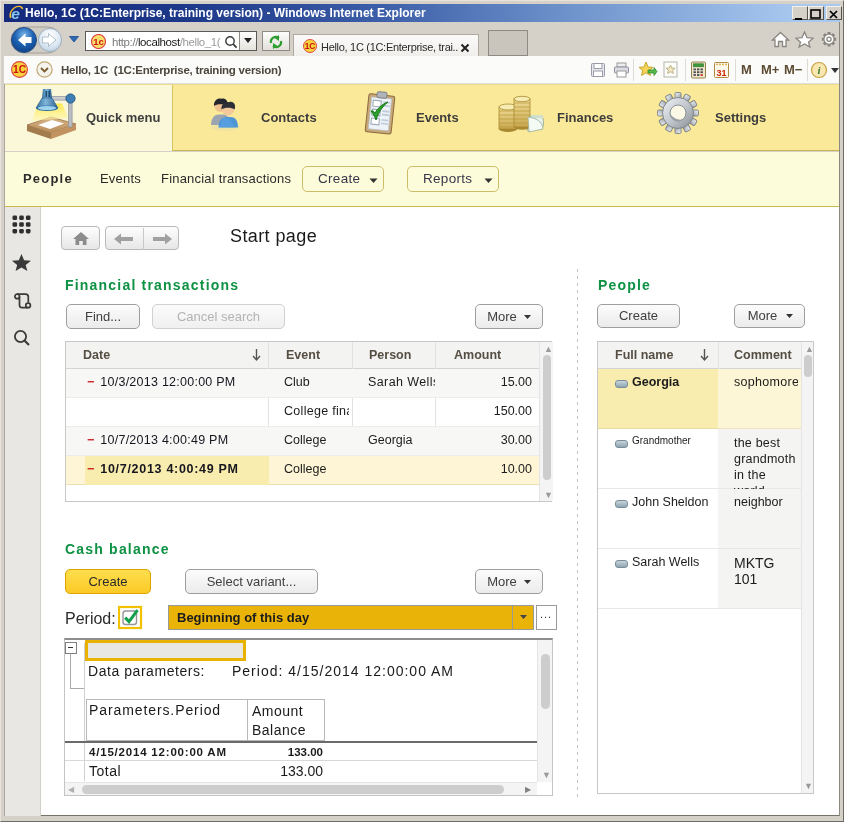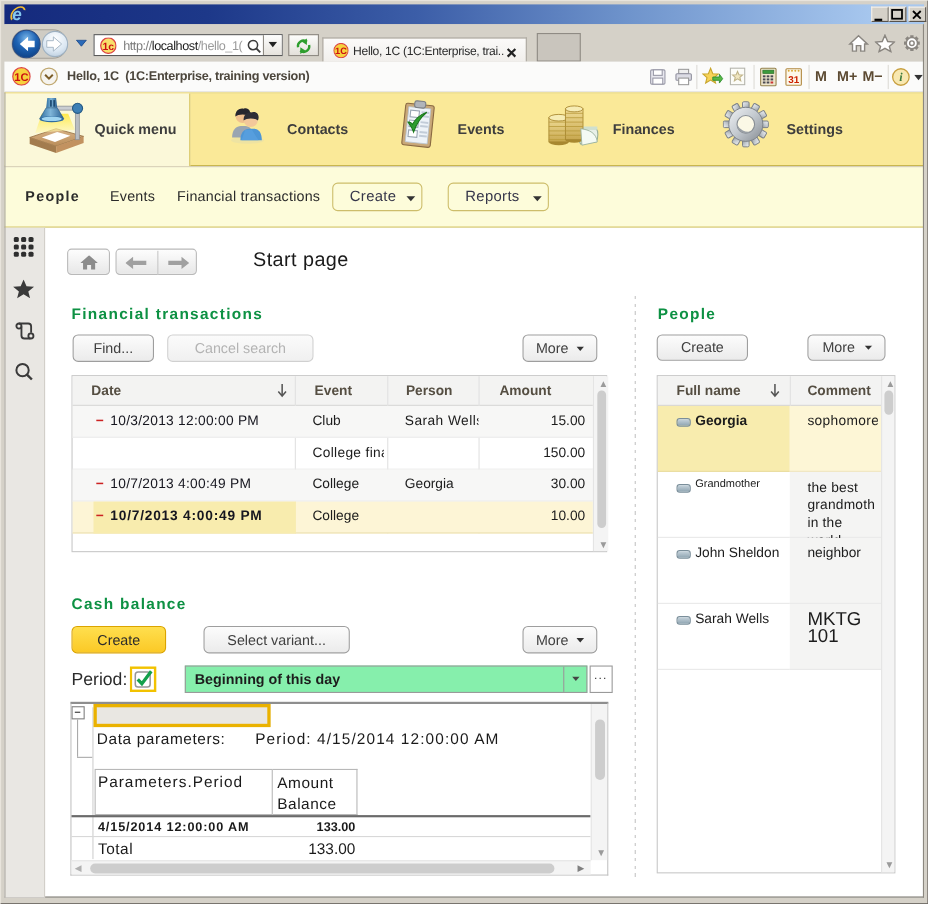--- a/index.html
+++ b/index.html
@@ -69,20 +69,21 @@
 </head>
 <body>
 <div id="frame" class="abs"></div>
 <div class="abs" style="left:4px;top:84px;width:1px;height:732px;background:#aaa69e;z-index:5"></div>
 <div class="abs" style="left:839px;top:22px;width:1px;height:794px;background:#8c8880;z-index:5"></div>
 <div id="titlebar" class="abs">
   <svg class="abs" style="left:4px;top:1px" width="17" height="16" viewBox="0 0 17 16">
     <text x="3.2" y="13.5" font-size="15.5" font-weight="bold" font-style="italic" fill="#85c8f0" font-family="Liberation Sans">e</text>
     <path d="M2.2 13.6 C -0.6 8.4, 4.4 1.2, 10.4 0.7 C 13.4 0.45, 15.3 2.1, 15.2 4.3 L 13.5 4.1 C 13.6 2.7, 12.2 1.7, 10.2 2.0 C 5.4 2.7, 1.6 8.5, 3.6 12.1 Z" fill="#f2bc32"></path>
   </svg>
+  <span id="titletext" class="abs">Hello, 1C (1C:Enterprise, training version) - Windows Internet Explorer</span>
   <div class="winbtn abs" style="left:788px"><svg width="14" height="12">
         <rect x="2" y="9" width="7" height="2" fill="#000"></rect>
       </svg></div>
   <div class="winbtn abs" style="left:804px"><svg width="14" height="12">
         <rect x="2" y="1" width="9" height="8" fill="none" stroke="#000" stroke-width="1.6"></rect>
       </svg></div>
   <div class="winbtn abs" style="left:822px"><svg width="14" height="12">
         <path d="M3 2 L10 9 M10 2 L3 9" stroke="#000" stroke-width="1.7"></path>
       </svg></div>
 </div>
@@ -501,21 +502,21 @@
     <span class="abs" style="left:34px;top:33px;font-size:12.5px;font-weight:bold;color:#1c1c1c">Georgia</span>
     <span class="abs" style="left:136px;top:33px;font-size:12.5px;color:#1c1c1c;width:64px;overflow:hidden;white-space:nowrap;letter-spacing:0.3px">sophomore</span>
     <div class="pdash abs" style="left:17px;top:98px"></div>
     <span class="abs" style="left:34px;top:93px;font-size:10px;color:#1c1c1c">Grandmother</span>
     <span class="abs" style="left:136px;top:93px;font-size:12.5px;color:#1c1c1c;width:66px;line-height:16px;height:54px;overflow:hidden;letter-spacing:0.2px">the best grandmoth in the world</span>
     <div class="pdash abs" style="left:17px;top:158px"></div>
     <span class="abs" style="left:34px;top:153px;font-size:12.5px;color:#1c1c1c">John Sheldon</span>
     <span class="abs" style="left:136px;top:153px;font-size:12.5px;color:#1c1c1c">neighbor</span>
     <div class="pdash abs" style="left:17px;top:218px"></div>
     <span class="abs" style="left:34px;top:213px;font-size:12.5px;color:#1c1c1c">Sarah Wells</span>
-    <span class="abs" style="left:136px;top:213px;font-size:17px;color:#1c1c1c;width:60px;line-height:16px">MKTG 101</span>
+    <span class="abs" style="left:136px;top:213px;font-size:14px;color:#1c1c1c;width:60px;line-height:16px">MKTG 101</span>
 
     <div class="vscroll abs" style="left:203px;top:0;width:12px;height:451px">
       <div class="sarrow abs" style="left:3px;top:2px">▲</div>
       <div class="thumb abs" style="left:2px;top:13px;width:8px;height:22px"></div>
       <div class="sarrow abs" style="left:2px;top:439px">▼</div>
     </div>
   </div>
 
   <span class="greenhead abs" style="left:61px;top:334px">Cash balance</span>
   <div class="btn abs" style="left:61px;top:362px;width:86px;height:25px;background:linear-gradient(#ffdf4e,#fbc926);border-color:#dba400"><span style="line-height:23px;color:#2b2b2b">Create</span></div>
@@ -523,21 +524,21 @@
   <div class="btn abs" style="left:471px;top:362px;width:68px;height:25px"><span style="line-height:23px;margin-right:14px">More</span><svg class="abs" style="left:48px;top:10px" width="8" height="5">
         <path d="M0 0 L7 0 L3.5 4 Z" fill="#333"></path>
       </svg></div>
 
   <span class="abs" style="left:61px;top:403px;font-size:16px;color:#2b2b2b">Period:</span>
   <svg class="abs" style="left:114px;top:398px" width="26" height="26" viewBox="0 0 26 26">
     <rect x="1" y="2" width="22" height="21" fill="#fff" stroke="#f2c200" stroke-width="2.2"></rect>
     <rect x="5" y="6" width="13.5" height="13.5" rx="2.5" fill="#fff" stroke="#979797" stroke-width="1.4"></rect>
     <path d="M7.2 12.6 L11 16.6 L19.5 5.2" fill="none" stroke="#13a04b" stroke-width="3"></path>
   </svg>
-  <div class="abs" style="left:164px;top:398px;width:366px;height:25px;background:#86efac;border:1px solid #9a9a9a">
+  <div class="abs" style="left:164px;top:398px;width:366px;height:25px;background:#eab308;border:1px solid #9a9a9a">
     <span class="abs" style="left:8px;top:4px;font-size:13px;font-weight:bold;color:#1c1c1c">Beginning of this day</span>
     <div class="abs" style="left:343px;top:0;width:22px;height:23px;border-left:1px solid #9a9a9a">
         <svg class="abs" style="left:7px;top:9px" width="8" height="5">
           <path d="M0 0 L7 0 L3.5 4 Z" fill="#444"></path>
         </svg>
       </div>
   </div>
   <div class="abs" style="left:532px;top:398px;width:21px;height:25px;background:#fff;border:1px solid #9a9a9a">
       <span class="abs" style="left:3px;top:2px;font-size:11px;color:#333;letter-spacing:1px">...</span>
     </div>

